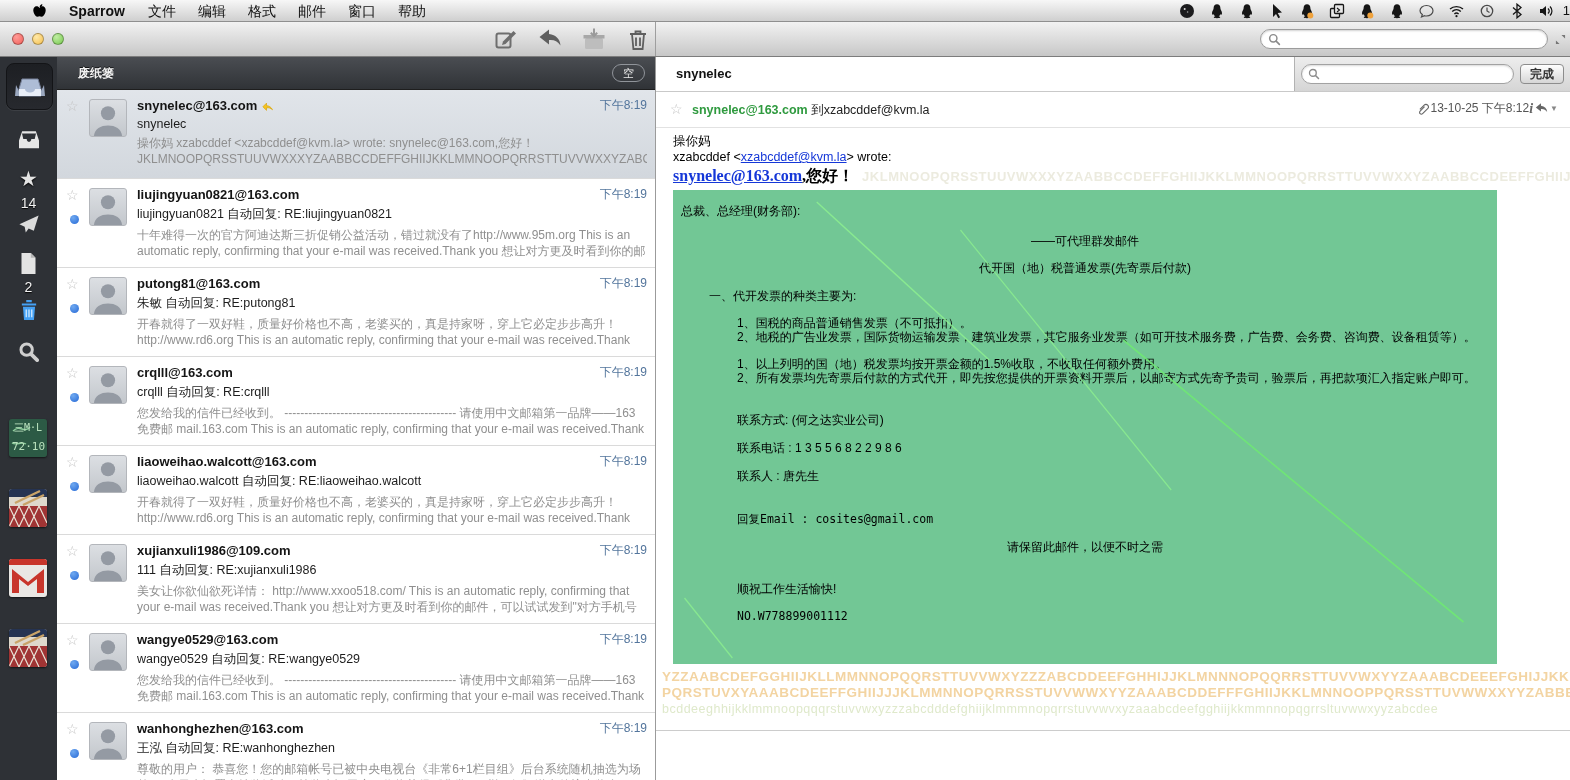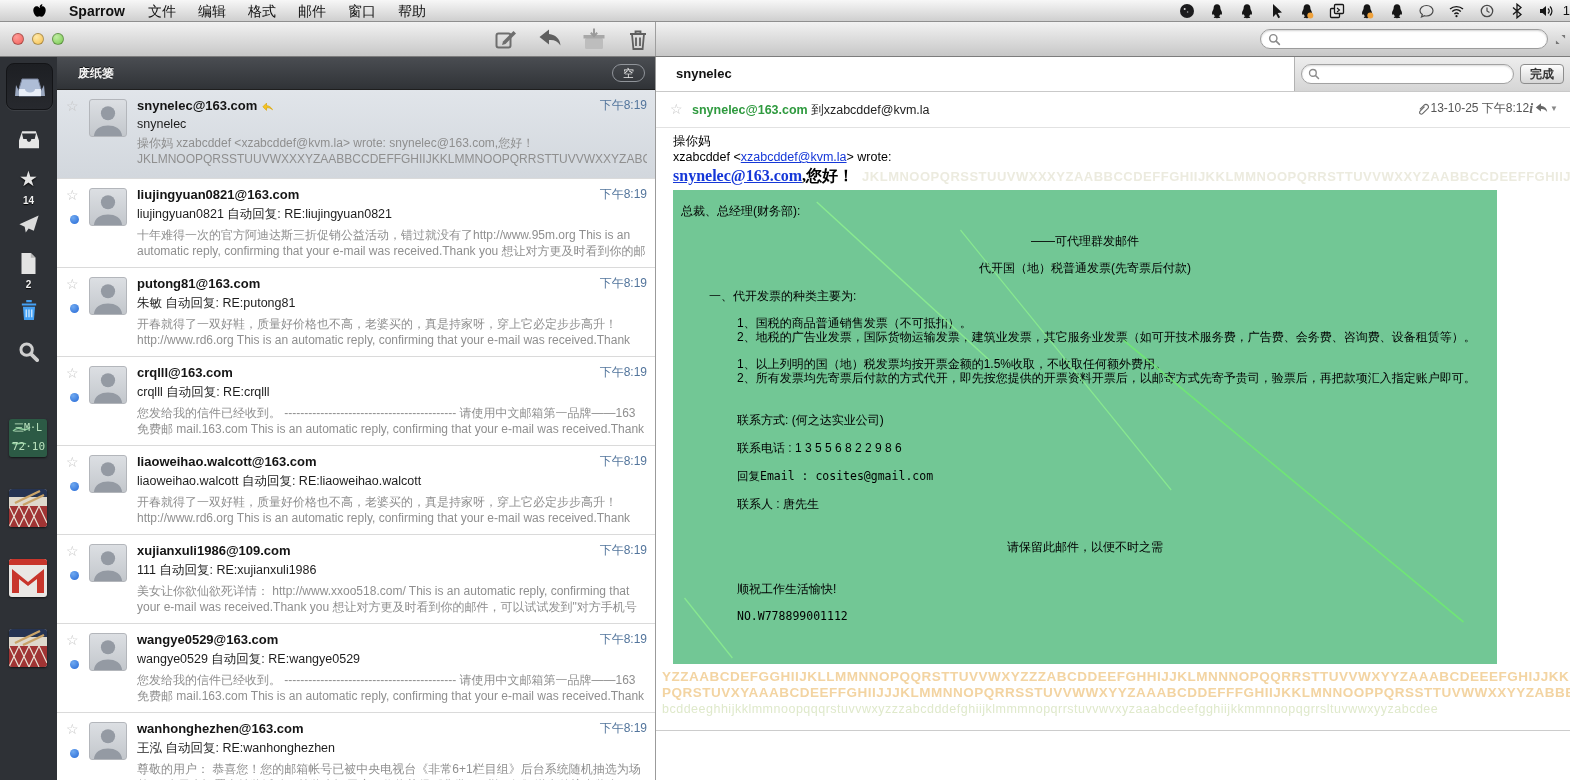--- a/index.html
+++ b/index.html
@@ -35,21 +35,21 @@
   .big-search input{border:none;outline:none;flex:1;font-size:12px;background:transparent;}
   .fullscreen{position:absolute;right:4px;top:12px;opacity:.75;}
   .tb-divider{position:absolute;left:655px;top:0;width:1px;height:34px;background:#9e9e9e;}
 
   
   #rail{position:absolute;left:0;top:57px;width:57px;height:723px;background:#2e3136;}
   .rail-abs{position:absolute;left:0;width:57px;display:flex;justify-content:center;}
   .rail-sel-box{position:absolute;left:6px;top:6px;width:45px;height:45px;border-radius:8px;
     background:linear-gradient(#1d1f23,#27292e);border:1px solid #131417;
     box-shadow:0 1px 0 rgba(255,255,255,.07);display:flex;align-items:center;justify-content:center;}
-  .rail-badge{color:#f2f2f2;font-size:10px;font-weight:bold;text-align:center;
+  .rail-badge{color:#f2f2f2;font-size:14px;font-weight:normal;text-align:center;
     text-shadow:0 1px 1px #000;}
   .rail-star{color:#e4e4e4;font-size:21px;line-height:20px;text-shadow:0 1px 2px #000;}
   .thumb{position:absolute;left:9px;width:38px;height:38px;border-radius:3px;overflow:hidden;
     box-shadow:0 1px 2px rgba(0,0,0,.6);}
 
   
   #list{position:absolute;left:57px;top:57px;width:598px;height:723px;background:#fff;overflow:hidden;}
   .list-header{height:33px;background:linear-gradient(#4a4d52,#303337);display:flex;align-items:center;
     padding:0 10px 0 21px;box-sizing:border-box;border-bottom:1px solid #1e1e1e;}
   .list-title{color:#f2f2f2;font-size:12px;font-weight:bold;text-shadow:0 -1px 0 rgba(0,0,0,.7);}
@@ -565,22 +565,22 @@
       <div class="gb-line gb-salutation">总裁、总经理(财务部):</div>
       <div class="gb-line gb-center gb-title2">——可代理群发邮件</div>
       <div class="gb-line gb-center gb-title1">代开国（地）税普通发票(先寄票后付款)</div>
       <div class="gb-line gb-i1 gb-s1h">一、代开发票的种类主要为:</div>
       <div class="gb-line gb-i2">1、国税的商品普通销售发票（不可抵扣）。</div>
       <div class="gb-line gb-i2 gb-s1i2">2、地税的广告业发票，国际货物运输发票，建筑业发票，其它服务业发票（如可开技术服务费，广告费、会务费、咨询费、设备租赁等）。</div>
       <div class="gb-line gb-i2">1、以上列明的国（地）税发票均按开票金额的1.5%收取，不收取任何额外费用。</div>
       <div class="gb-line gb-i2 gb-s2i2">2、所有发票均先寄票后付款的方式代开，即先按您提供的开票资料开票后，以邮寄方式先寄予贵司，验票后，再把款项汇入指定账户即可。</div>
       <div class="gb-line gb-c gb-c1">联系方式: (何之达实业公司)</div>
       <div class="gb-line gb-c gb-c2">联系电话 : 1 3 5 5 6 8 2 2 9 8 6</div>
+      <div class="gb-line gb-c gb-c4">联系人  : 唐先生</div>
       <div class="gb-line gb-c gb-c3 mono">回复Email : cosites@gmail.com</div>
-      <div class="gb-line gb-c gb-c4">联系人  : 唐先生</div>
       <div class="gb-line gb-center gb-keep">请保留此邮件，以便不时之需</div>
       <div class="gb-line gb-c gb-wish">顺祝工作生活愉快!</div>
       <div class="gb-line gb-c mono">NO.W778899001112</div>
     </div>
 
     <div class="faint-wrap">
         <div class="faint-line faint-1">YZZAABCDEFGGHIIJKLLMMNNOPQQRSTTUVVWXYZZZABCDDEEFGHHIJJKLMNNNOPQQRRSTTUVVWXYYZAAABCDEEEFGHIJJKKLMNNNOPQRRSTTUVVWXYZAABCDEEFGHIIJJKKLMNNNOPQ</div>
         <div class="faint-line faint-2">PQRSTUVXYAAABCDEEFFGHIIJJJKLMMNNOPQRRSSTUVVWWXYYZAAABCDDEFFFGHIIJKKLMNNOOPPQRSSTTUVWWXXYYZABBBCDDEFFFGHIJJKLMMNOPQRRSTUVWXYZAB</div>
         <div class="faint-line faint-3">bcddeeghhijkklmmnoopqqqrstuvvwxyzzzabcdddefghiijklmmmnopqrrstuvvwvxyzaaabcdeefgghiijkkmmnnopqgrrsltuvwwxyyzabcdee</div>
       </div>

